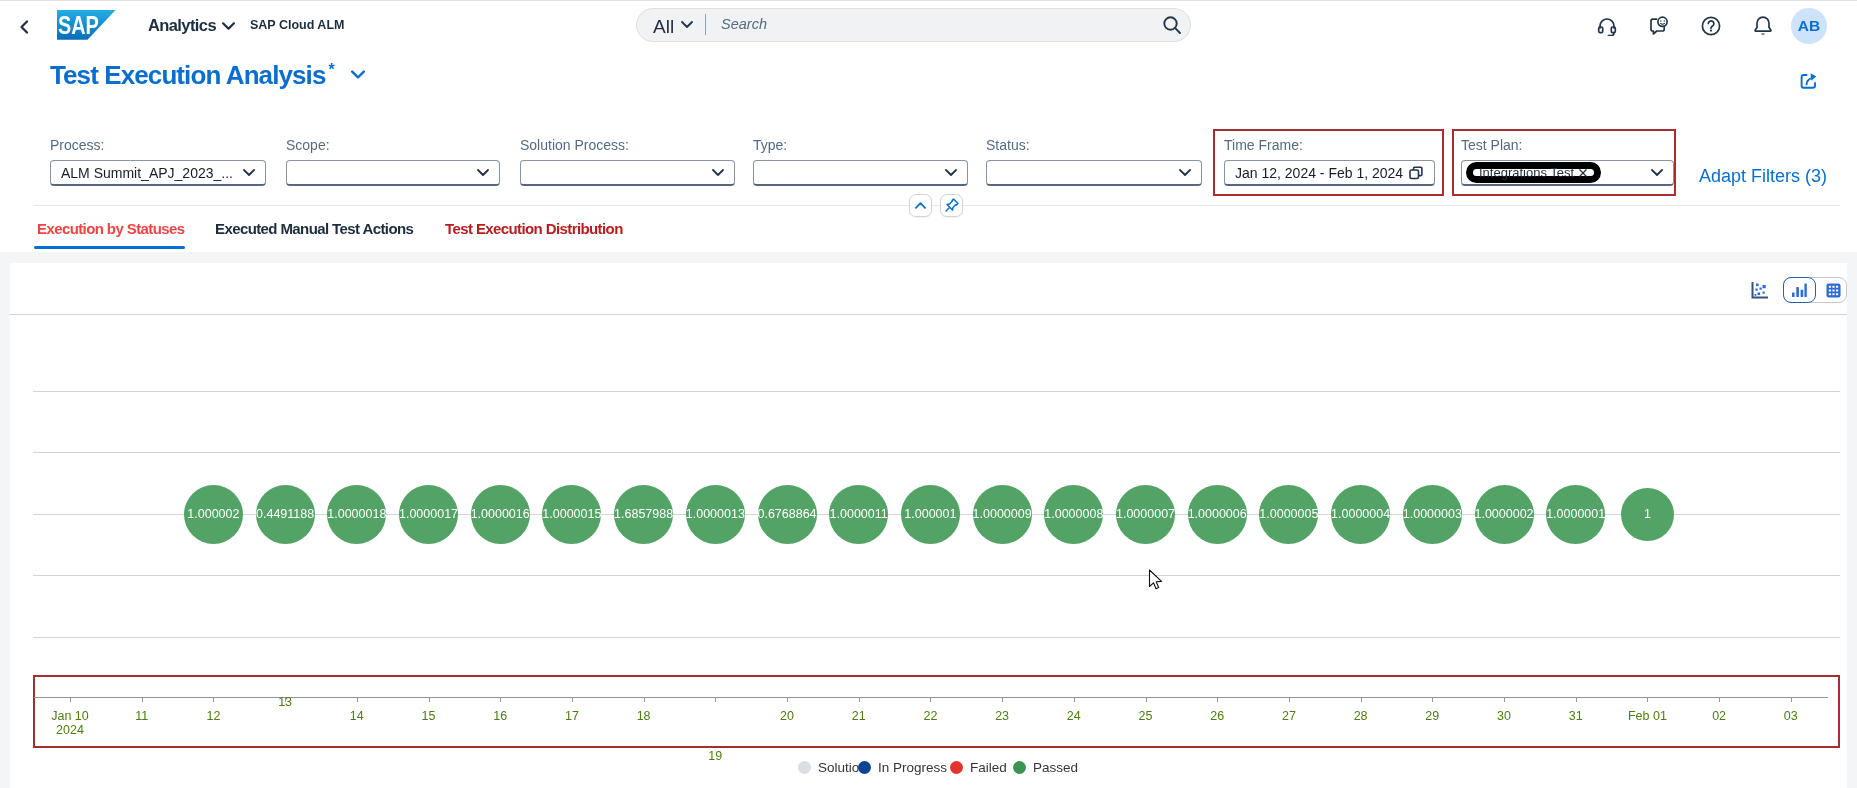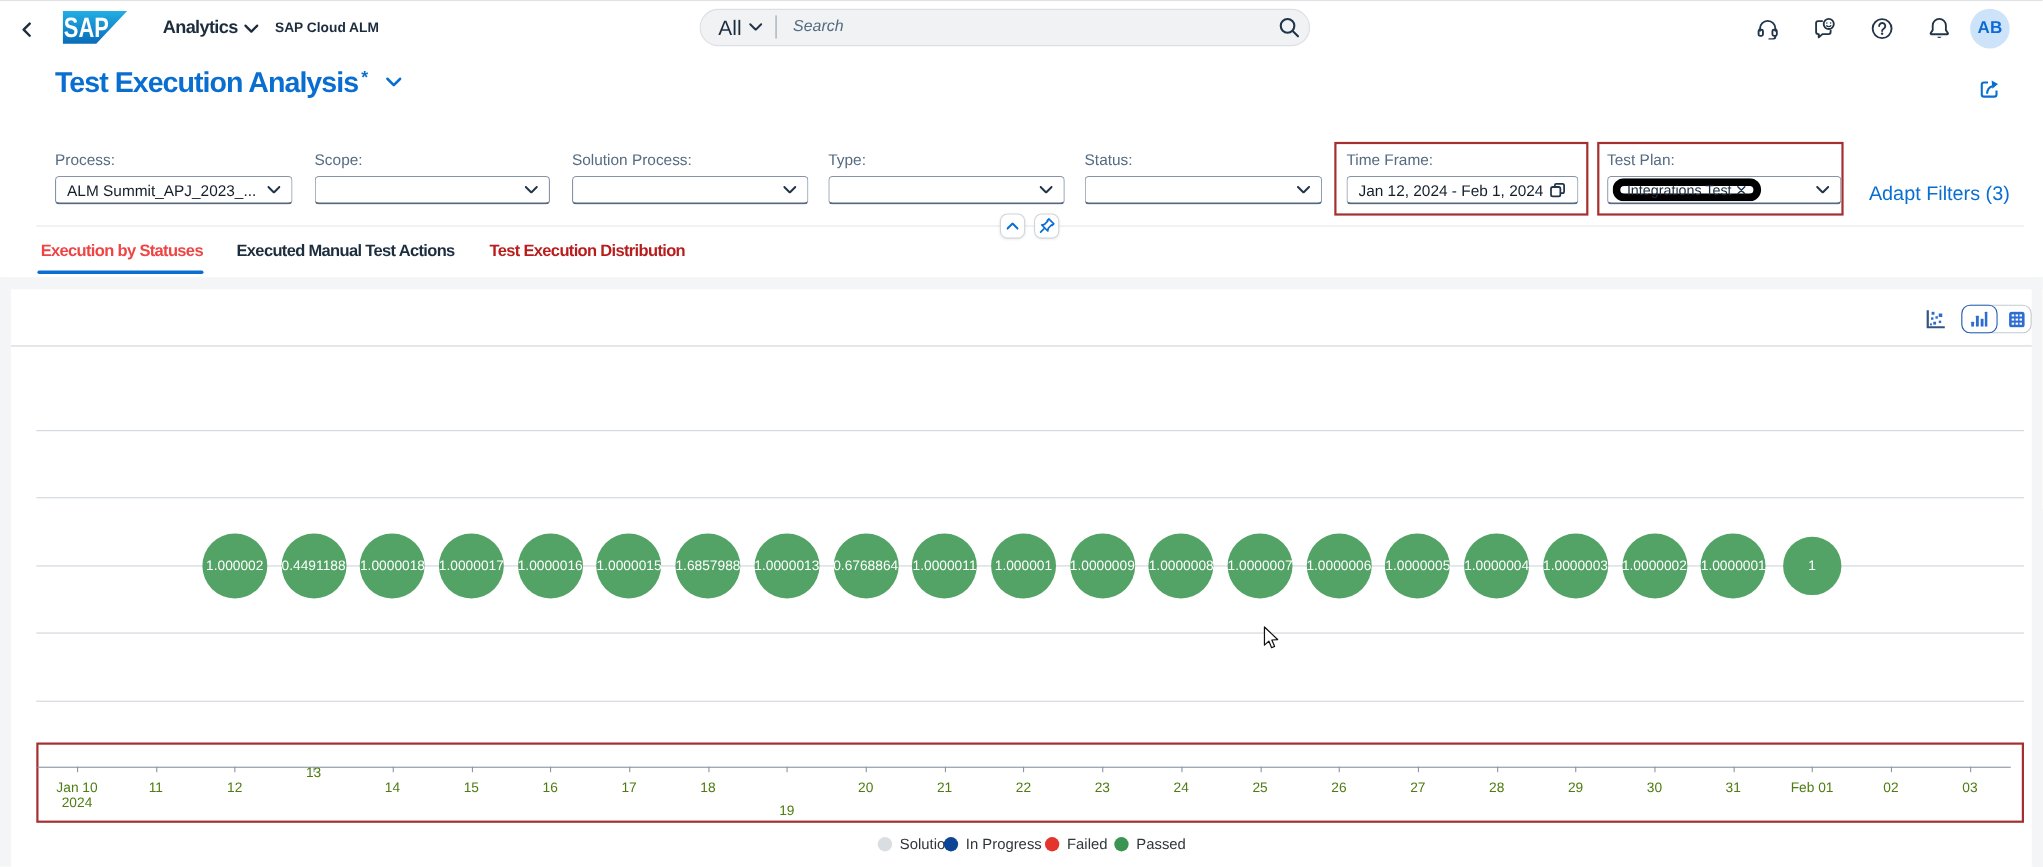--- a/index.html
+++ b/index.html
@@ -229,21 +229,21 @@
 <div class="daylbl" style="left:326.8px;top:709px">14</div>
 <div class="tick" style="left:428.5px"></div>
 <div class="daylbl" style="left:398.5px;top:709px">15</div>
 <div class="tick" style="left:500.2px"></div>
 <div class="daylbl" style="left:470.2px;top:709px">16</div>
 <div class="tick" style="left:571.9px"></div>
 <div class="daylbl" style="left:541.9px;top:709px">17</div>
 <div class="tick" style="left:643.6px"></div>
 <div class="daylbl" style="left:613.6px;top:709px">18</div>
 <div class="tick" style="left:715.3px"></div>
-<div class="daylbl" style="left:685.3px;top:730px">19</div>
+<div class="daylbl" style="left:685.3px;top:749px">19</div>
 <div class="tick" style="left:787.0px"></div>
 <div class="daylbl" style="left:757.0px;top:709px">20</div>
 <div class="tick" style="left:858.7px"></div>
 <div class="daylbl" style="left:828.7px;top:709px">21</div>
 <div class="tick" style="left:930.4px"></div>
 <div class="daylbl" style="left:900.4px;top:709px">22</div>
 <div class="tick" style="left:1002.1px"></div>
 <div class="daylbl" style="left:972.1px;top:709px">23</div>
 <div class="tick" style="left:1073.8px"></div>
 <div class="daylbl" style="left:1043.8px;top:709px">24</div>

